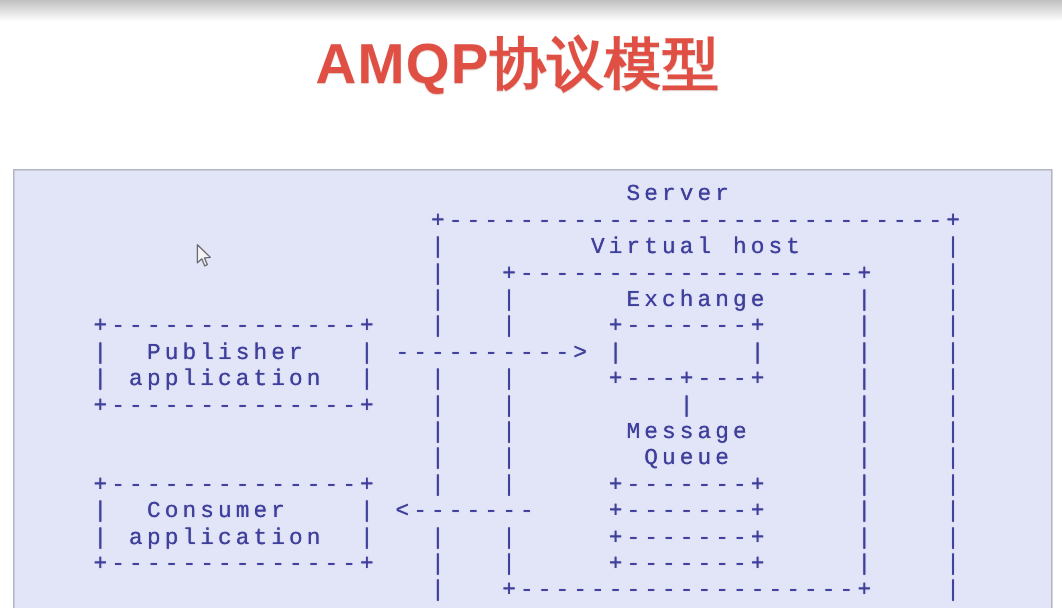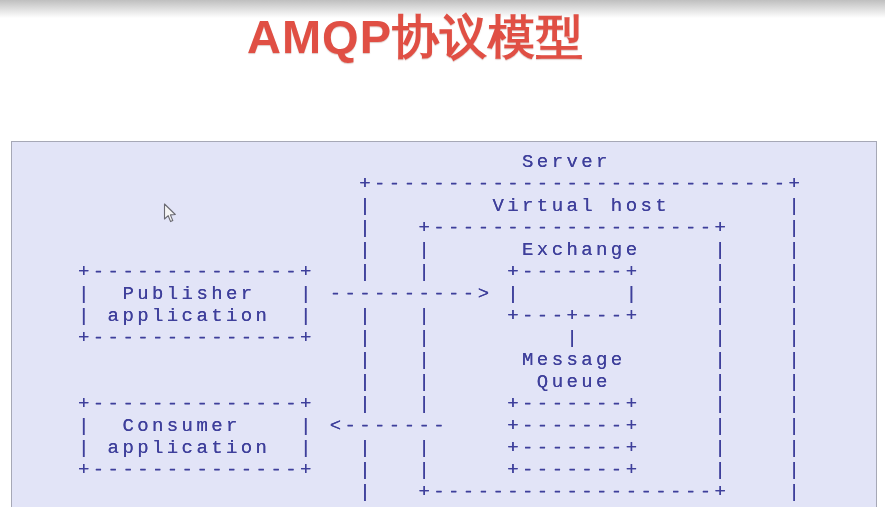--- a/index.html
+++ b/index.html
@@ -12,21 +12,21 @@
   html,body{margin:0;padding:0;}
   body{
     width:885px;height:507px;position:relative;overflow:hidden;
     background:#ffffff;font-family:"Liberation Sans",sans-serif;
   }
   .top-gradient{
     position:absolute;left:0;top:0;width:885px;height:18px;
     background:linear-gradient(#bfbfbf,#ffffff);
   }
   .page-title{
-    position:absolute;left:0;top:10px;width:765px;margin:0;
+    position:absolute;left:0;top:10px;width:765px;margin:16px;
     text-align:center;font-size:47px;line-height:54px;font-weight:bold;
     color:var(--title-red);
     text-shadow:0 1px 1px rgba(120,30,20,0.25);
     font-family:"Liberation Sans","DejaVu Sans",sans-serif;
     letter-spacing:1px;
     padding-left:33px;
   }
   .diagram-panel{
     position:absolute;left:11px;top:109px;width:864px;height:386px;
     background:var(--diagram-bg);

